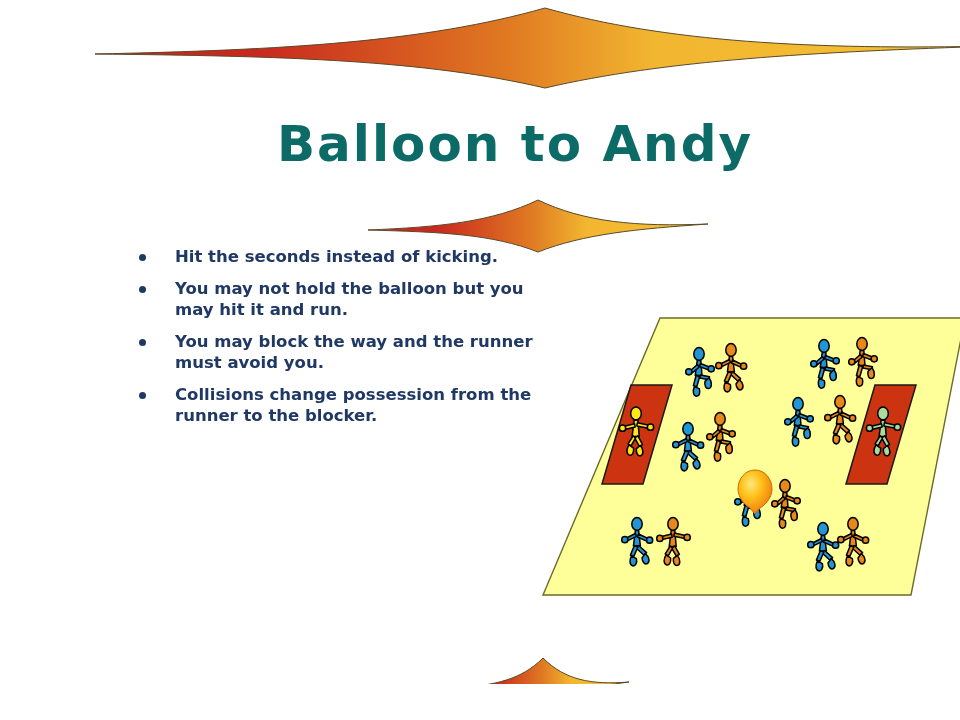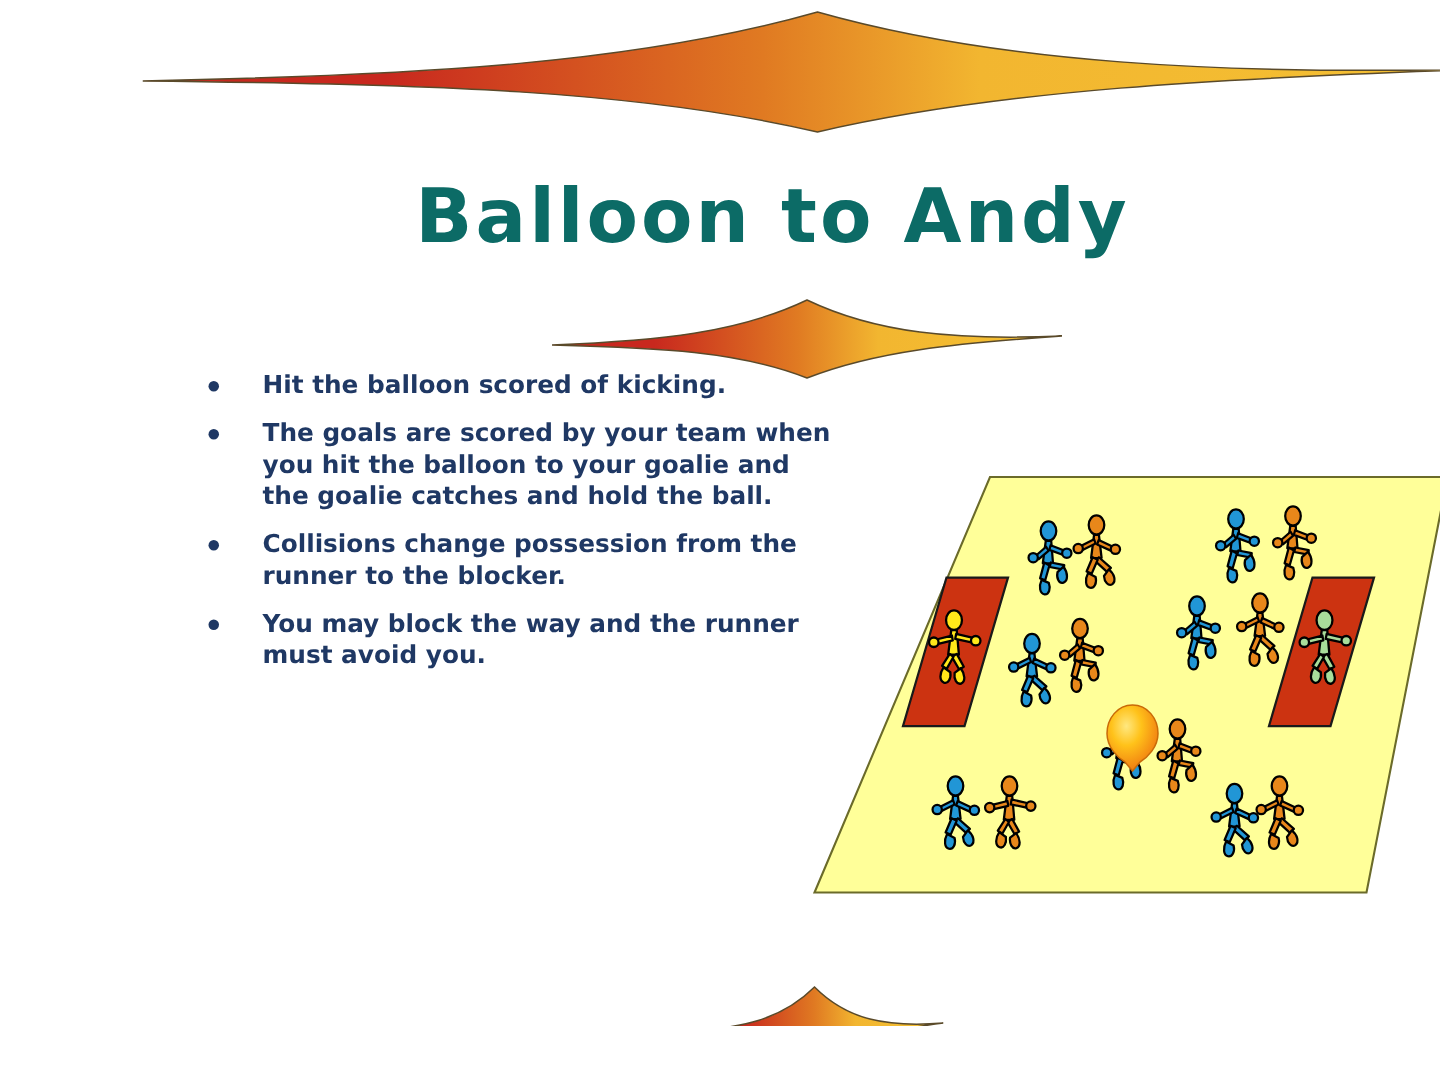--- a/index.html
+++ b/index.html
@@ -117,37 +117,37 @@
         </linearGradient>
       </defs>
       <path d="M0,32 C72,29 124,24 170,2 C216,24 268,29 340,26 C268,31 216,36 170,54 C124,36 72,34 0,32 Z" fill="url(#ornGradMid)" stroke="#5a4a2a" stroke-width="1"></path>
     </svg>
   </div>
 
   <div id="bullets">
 
     <div class="bullet-row">
       <span class="bullet-dot"></span>
-      <span class="bullet-text">Hit the balloon scored of kicking.</span>
-    </div>
-
-
-    <div class="bullet-row">
-      <span class="bullet-dot"></span>
-      <span class="bullet-text">The goals are scored by your team when you hit the balloon to your goalie and the goalie catches and hold the ball.</span>
+      <span class="bullet-text">Hit the seconds instead of kicking.</span>
+    </div>
+
+    <div class="bullet-row">
+      <span class="bullet-dot"></span>
+      <span class="bullet-text">You may not hold the balloon but you may hit it and run.</span>
+    </div>
+
+
+    <div class="bullet-row">
+      <span class="bullet-dot"></span>
+      <span class="bullet-text">You may block the way and the runner must avoid you.</span>
     </div>
 
     <div class="bullet-row">
       <span class="bullet-dot"></span>
       <span class="bullet-text">Collisions change possession from the runner to the blocker.</span>
-    </div>
-
-    <div class="bullet-row">
-      <span class="bullet-dot"></span>
-      <span class="bullet-text">You may block the way and the runner must avoid you.</span>
     </div>
 
 
 
   </div>
 
   <div id="field-diagram">
     <svg viewBox="0 0 462 320">
       <defs>
         <radialGradient id="balloonGrad" cx="38%" cy="32%" r="70%">

